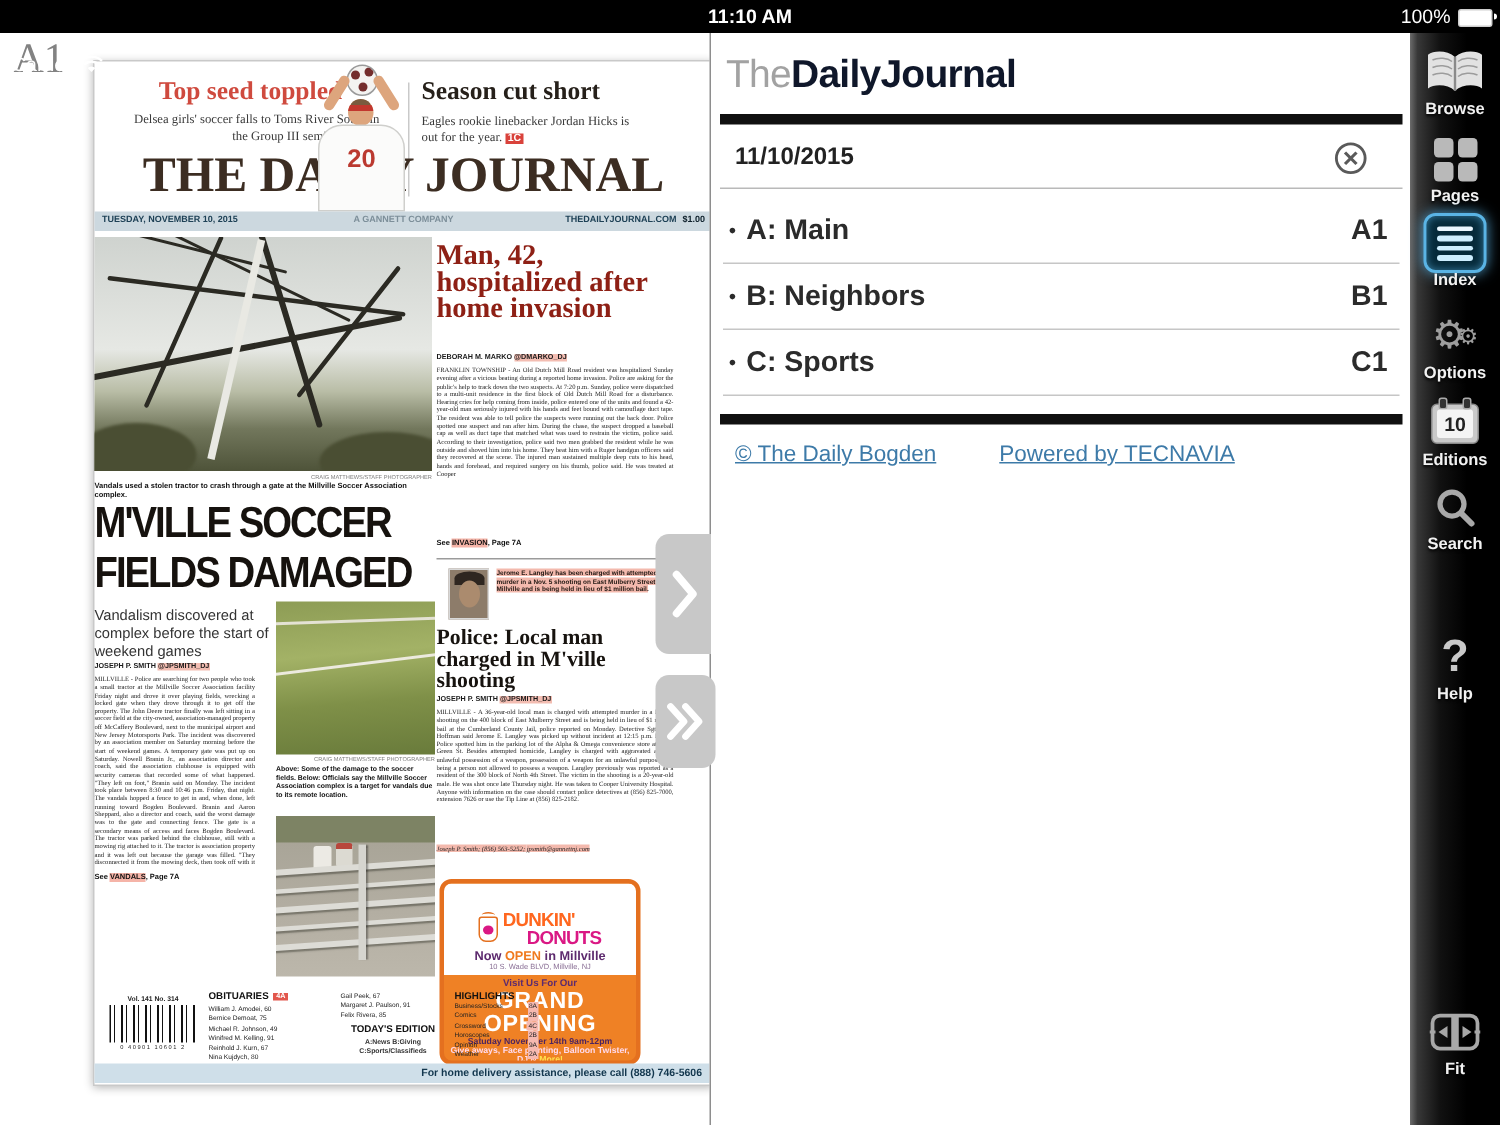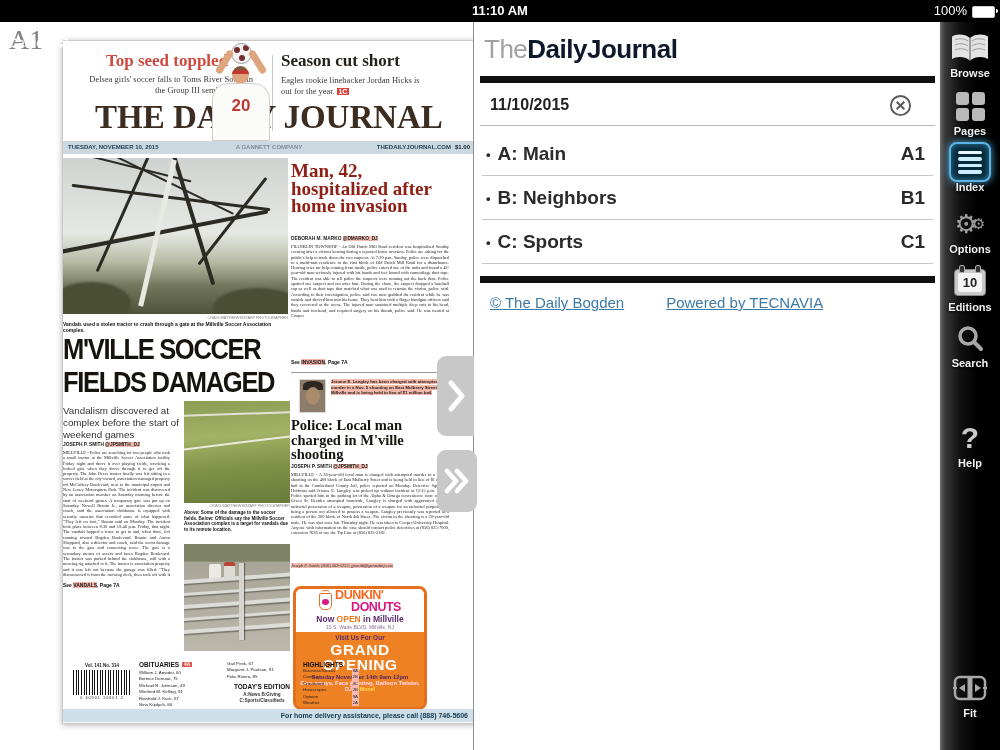--- a/index.html
+++ b/index.html
@@ -105,21 +105,21 @@
   .s3-headline{left:228px;top:377px;width:162px;font-family:"Liberation Serif",serif;font-weight:bold;
                font-size:14.5px;line-height:14.5px;color:#17130f;}
   .s3-byline{left:228px;top:423px;width:160px;}
   .s3-body{left:228px;top:431px;width:158px;height:89px;}
   .s3-tag{left:228px;top:522px;width:158px;font-size:4.4px;font-style:italic;font-family:"Liberation Serif",serif;color:#222;}
   .s3-tag span{background:#f3b9ad;}
 
   
   .ad{left:230px;top:545px;width:134px;height:124px;border:3px solid #e4701f;border-radius:8px;
       background:#ef8125;overflow:hidden;text-align:center;}
-  .ad-white{background:#fff;padding:0 0 2px 0;}
+  .ad-white{background:#fff;padding:18px 0 2px 0;}
   .ad-logo{display:flex;align-items:center;justify-content:center;gap:3px;}
   .ad-cup{width:13px;height:17px;background:#fff;border:1.5px solid #e4701f;border-radius:2px 2px 5px 5px;position:relative;}
   .ad-cup::before{content:"";position:absolute;left:2px;top:5px;width:7px;height:6px;border-radius:50%;background:#da1884;}
   .ad-cup::after{content:"";position:absolute;left:1px;top:-4px;width:9px;height:3px;border-top:1.5px solid #e4701f;border-radius:50%;}
   .ad-brand1{color:#ff671f;font-weight:bold;font-size:12.5px;letter-spacing:-.5px;line-height:12px;text-align:left;}
   .ad-brand2{color:#da1884;font-weight:bold;font-size:12.5px;letter-spacing:-.5px;line-height:12px;text-align:left;margin-left:16px;}
   .ad-open{font-size:8.5px;font-weight:bold;color:#5d2a6e;margin-top:1px;}
   .ad-open .o{color:#f07a1e;}
   .ad-addr{font-size:5px;color:#8a6f95;}
   .ad-visit{font-size:6.5px;font-weight:bold;color:#5d2a6e;margin-top:2px;}

